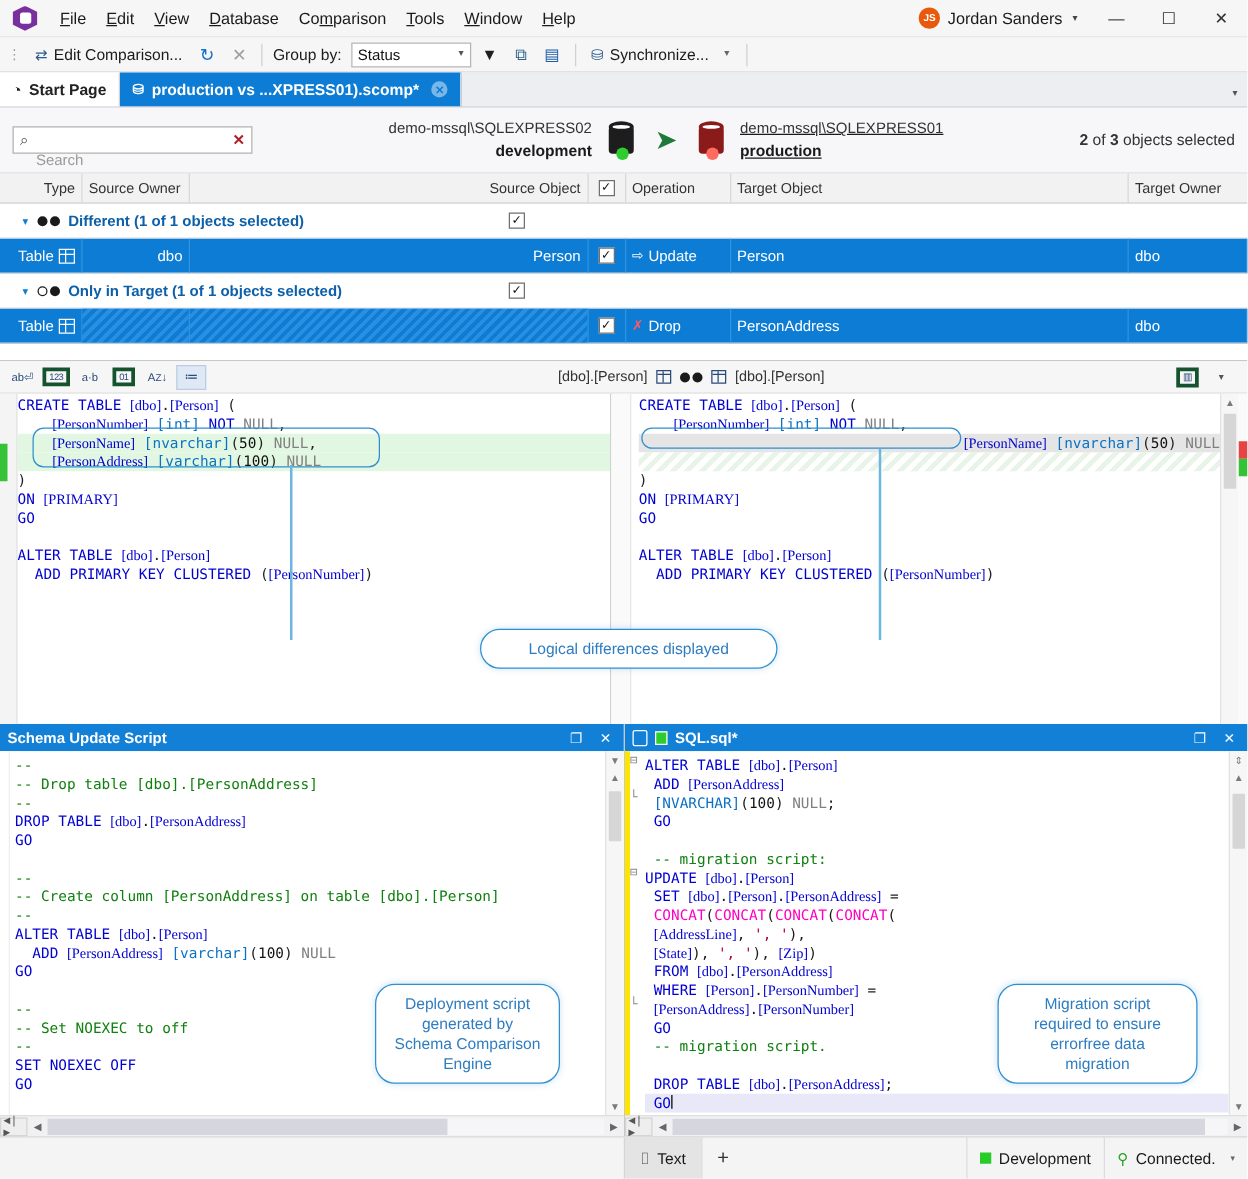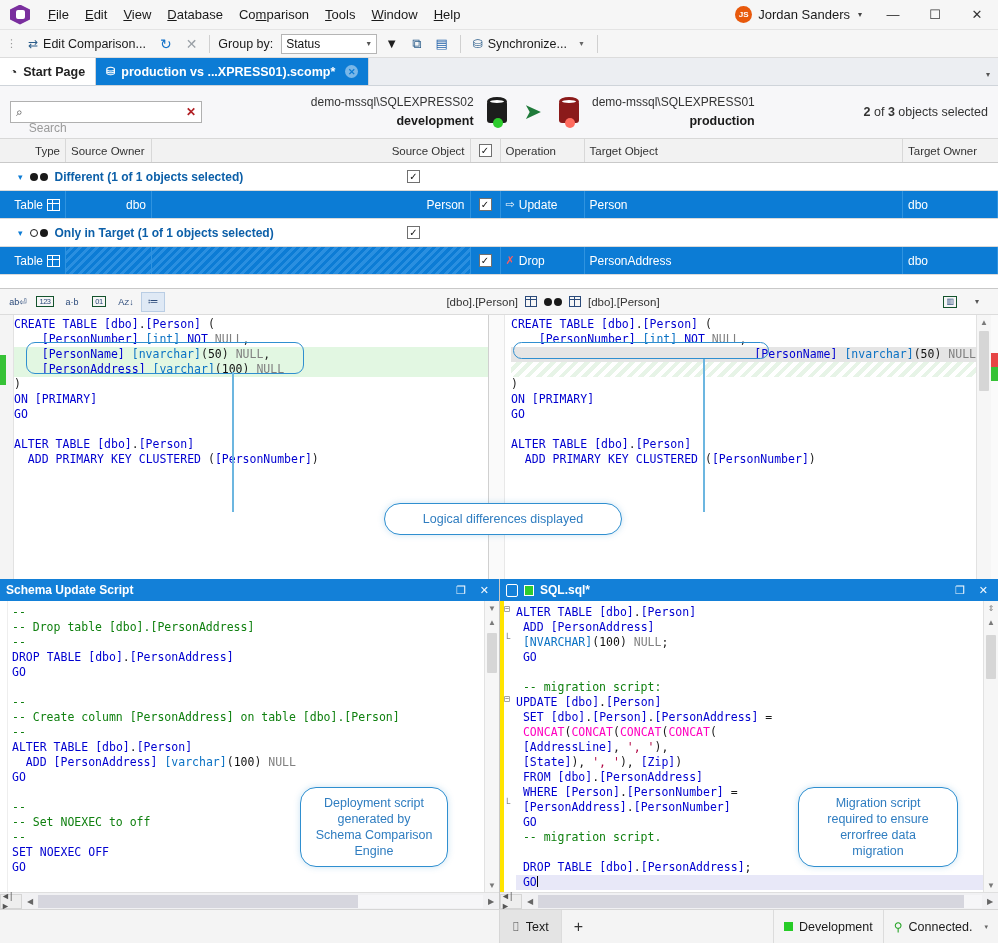--- a/index.html
+++ b/index.html
@@ -78,21 +78,21 @@
   .searchbox {
     width:192px;height:22px;border:1px solid #b0b0b0;background:#fff;
     display:flex;align-items:center;padding:0 5px;gap:6px;
   }
   .searchbox .ph { flex:1;color:#9a9a9a;font-size:12px;margin-top:32px; }
   .searchbox .clr { color:#b12025;font-size:12px;font-weight:bold; }
   .hdr-spacer { flex:1; }
   .db-block { display:flex;align-items:center;gap:10px; }
   .db-text { text-align:right;line-height:1.45; }
   .db-text.left { text-align:right; }
-  .db-text.right { text-align:right; }
+  .db-text.right { text-align:left;text-decoration:underline; }
   .db-server { font-size:12px;color:#333; }
   .db-name { font-size:12.5px;font-weight:bold;color:#1a1a1a; }
   .cyl { width:26px;height:30px;position:relative; }
   .cyl .body { position:absolute;left:3px;top:4px;width:20px;height:22px;border-radius:3px; }
   .cyl .top { position:absolute;left:3px;top:0;width:20px;height:9px;border-radius:50%;border:3px solid;background:#fff; }
   .cyl .dot { position:absolute;left:9px;bottom:-1px;width:10px;height:10px;border-radius:50%; }
   .arrow-green { color:#1f7a3a;font-size:22px;margin:0 14px;line-height:1; }
   .sel-count { font-size:12.5px;color:#333; }
   .sel-count b { font-weight:bold; }
 
@@ -127,38 +127,38 @@
   }
   .tbl-icon::before { content:"";position:absolute;left:0;right:0;top:3px;height:1px;background:currentColor; }
   .tbl-icon::after { content:"";position:absolute;top:0;bottom:0;left:4px;width:1px;background:currentColor; }
   .hatch { background-image:repeating-linear-gradient(135deg,#0c7cd5 0 3px,#2a8fe0 3px 6px); }
   .op-ico { font-size:11px;margin-right:4px; }
 
   
   .diff-tb { height:26px;display:flex;align-items:center;background:#f6f6f6;border-bottom:1px solid #dcdcdc;flex:0 0 26px;padding:0 6px; }
   .ibtn { width:24px;height:20px;display:flex;align-items:center;justify-content:center;font-size:10px;color:#2b4a7a;margin-right:3px; }
   .ibtn.on { background:#dfe9f5;border:1px solid #b9cde4; }
-  .ibox { border:1px solid #14532d;font-size:7.5px;padding:1px 2px;line-height:1;letter-spacing:-0.5px; }
+  .ibox { border:3px solid #14532d;font-size:7.5px;padding:1px 2px;line-height:1;letter-spacing:-0.5px; }
   .diff-center { flex:1;display:flex;align-items:center;justify-content:center;gap:7px;font-size:11.5px;color:#333; }
   .mini-tbl { width:12px;height:11px;border:1px solid #2b4a7a;position:relative; }
   .mini-tbl::before { content:"";position:absolute;left:0;right:0;top:2px;height:1px;background:#2b4a7a; }
   .mini-tbl::after { content:"";position:absolute;top:0;bottom:0;left:4px;width:1px;background:#2b4a7a; }
 
   
   .diffarea { flex:1;display:flex;position:relative;min-height:0;background:#fff; }
   .pane { position:relative;display:flex;flex-direction:column;min-width:0; }
   .pane-left { width:489px;border-right:1px solid #d0d0d0; }
   .pane-right { flex:1; }
   .gutter { width:14px;background:#f4f4f4;border-right:1px solid #e2e2e2;flex:0 0 14px; }
   .code {
     font-family:"DejaVu Sans Mono", monospace;font-size:11.5px;line-height:15px;
     white-space:pre;color:#1f1f1f;position:relative;flex:1;overflow:hidden;padding-top:2px;
   }
   .kw { color:#0000d0; }
-  .br { color:#0000d0; }
+  .br { color:#0000d0;font-family:Liberation Serif, serif; }
   .ty { color:#0b72c4;margin-top:22px; }
   .nul { color:#808080; }
   .num { color:#111; }
   .cmt { color:#108010; }
   .fn  { color:#ff00c0;margin-top:28px; }
   .str { color:#b00040; }
   .ln { position:relative;height:15px; }
   .hl-green { background:#e2f7e2; }
   .hl-pink  { background:#e5e5e5;text-align:right; }
   .hl-hatch { background-image:repeating-linear-gradient(135deg,#ffffff 0 4px,#e7f4e7 4px 8px); }

